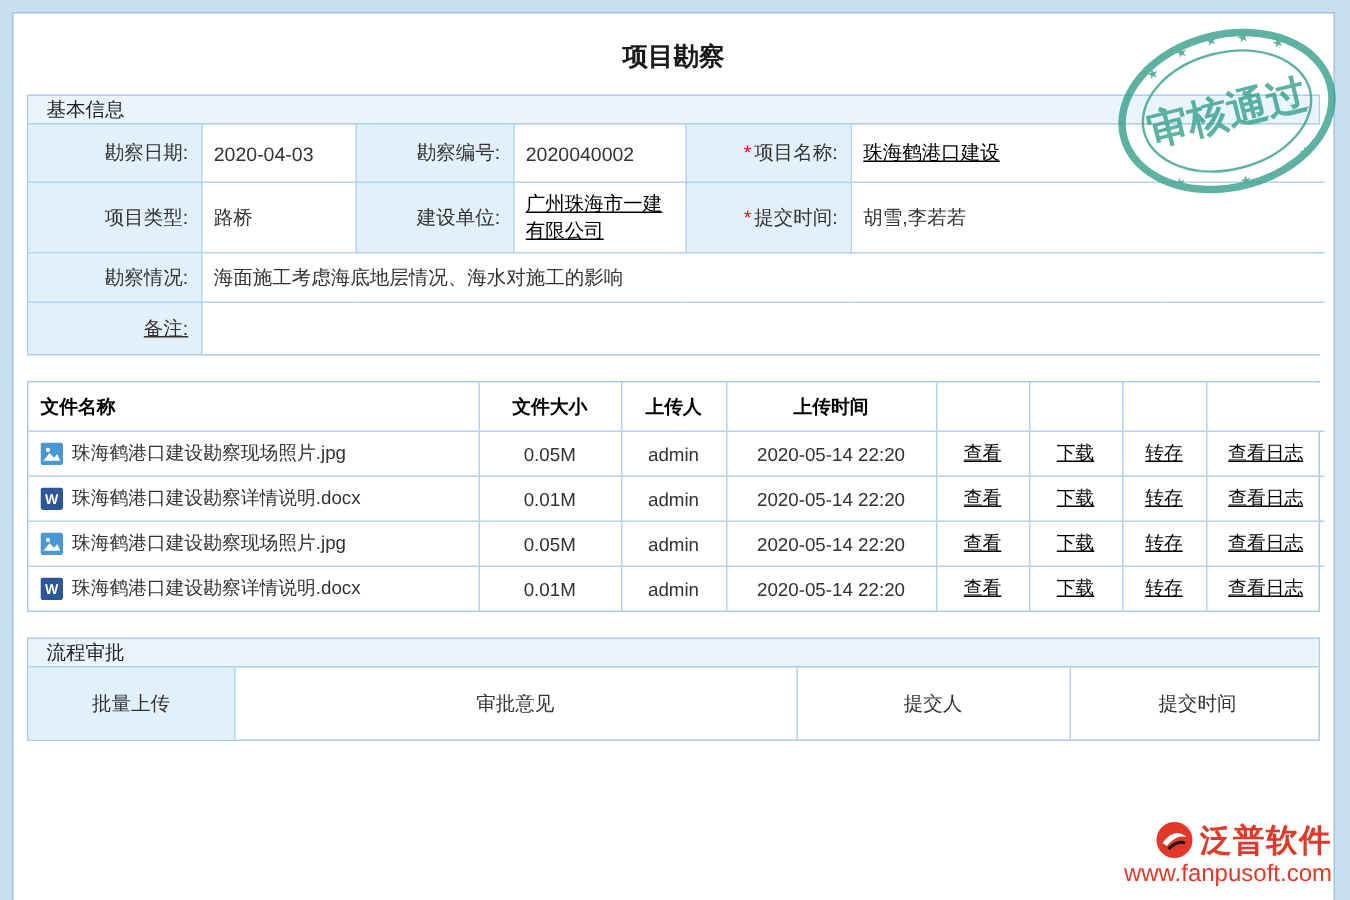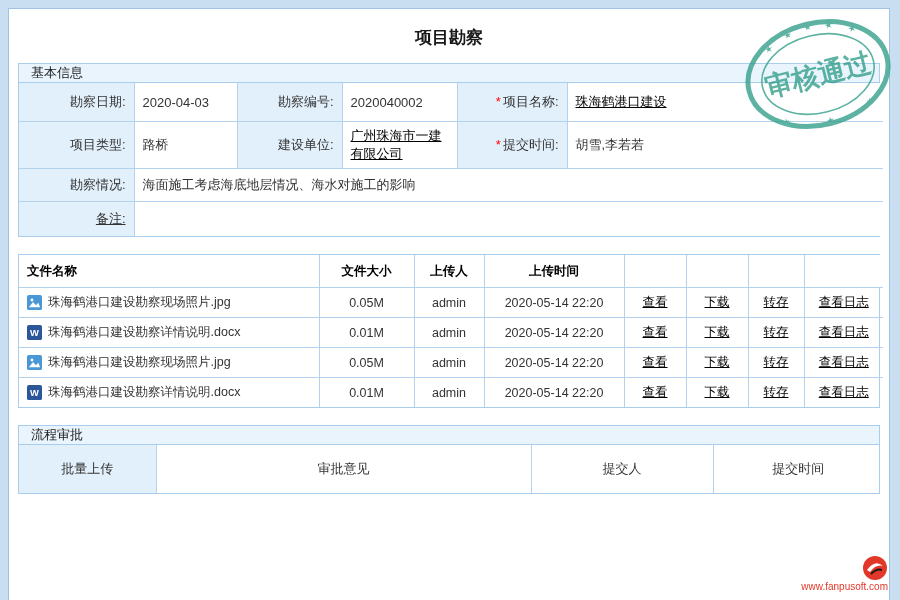--- a/index.html
+++ b/index.html
@@ -60,21 +60,21 @@
   .stamp{
     position:absolute;left:742px;top:18px;width:152px;height:112px;
     opacity:0.8;pointer-events:none;transform:rotate(-14deg);z-index:30;
   }
   
   .logo{
     position:absolute;right:12px;bottom:8px;z-index:40;text-align:center;
   }
   .logo-row{display:flex;align-items:center;gap:4px;justify-content:flex-end;}
   .logo-name{color:#e2382a;font-size:21px;font-weight:bold;letter-spacing:1px;}
-  .logo-url{color:#e2382a;font-size:10px;margin-top:0px;}
+  .logo-url{color:#e2382a;font-size:16px;margin-top:0px;}
 </style>
 </head>
 <body>
 
 <div class="page">
 
   <div class="page-title">项目勘察</div>
 
   <div class="section">
     <div class="section-bar">
@@ -271,15 +271,16 @@
   <text x="76" y="66" text-anchor="middle" font-size="27" font-weight="bold" fill="#35a08c">审核通过</text>
 </svg>
 
 <div class="logo">
   <div class="logo-row">
     <svg width="26" height="26" viewBox="0 0 26 26">
       <circle cx="13" cy="13" r="12" fill="#e2382a"></circle>
       <path d="M5 15 Q13 4 21 11 Q14 9 8 17 Z" fill="#fff"></path>
       <path d="M9 19 Q15 13 20 15" stroke="#1a1a1a" stroke-width="2" fill="none"></path>
     </svg>
+    <span class="logo-name">泛普软件</span>
   </div>
   <div class="logo-url">www.fanpusoft.com</div>
 </div>
 
 </body></html>

